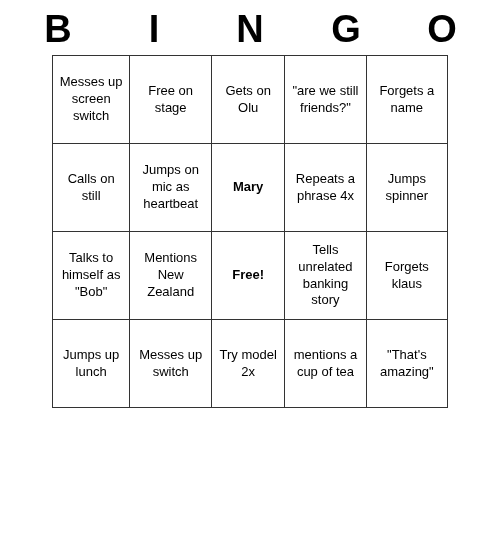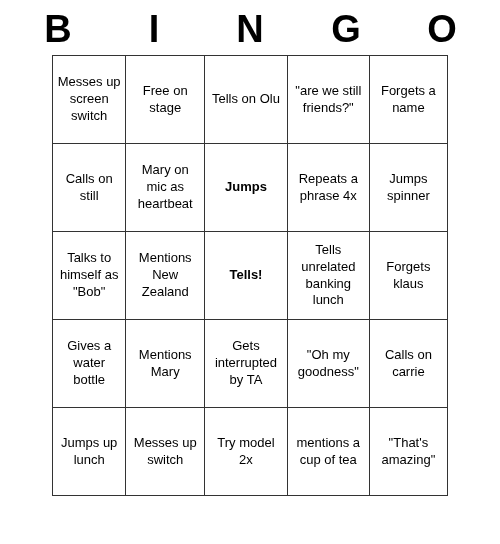--- a/index.html
+++ b/index.html
@@ -54,44 +54,37 @@
     <span>N</span>
     <span>G</span>
     <span>O</span>
   </div>
 
 <table id="bingo-grid">
   <tbody id="grid-body">
       <tr>
         <td>Messes up screen switch</td>
         <td>Free on stage</td>
-        <td>Tells on Olu</td>
+        <td>Gets on Olu</td>
         <td>"are we still friends?"</td>
         <td>Forgets a name</td>
       </tr>
       <tr>
         <td>Calls on still</td>
-        <td>Mary on mic as heartbeat</td>
-        <td class="free-cell">Jumps</td>
+        <td>Jumps on mic as heartbeat</td>
+        <td class="free-cell">Mary</td>
         <td>Repeats a phrase 4x</td>
         <td>Jumps spinner</td>
       </tr>
       <tr>
         <td>Talks to himself as "Bob"</td>
         <td>Mentions New Zealand</td>
-        <td class="free-cell">Tells!</td>
-        <td>Tells unrelated banking lunch</td>
+        <td class="free-cell">Free!</td>
+        <td>Tells unrelated banking story</td>
         <td>Forgets klaus</td>
-      </tr>
-      <tr>
-        <td>Gives a water bottle</td>
-        <td>Mentions Mary</td>
-        <td>Gets interrupted by TA</td>
-        <td>"Oh my goodness"</td>
-        <td>Calls on carrie</td>
       </tr>
       <tr>
         <td>Jumps up lunch</td>
         <td>Messes up switch</td>
         <td>Try model 2x</td>
         <td>mentions a cup of tea</td>
         <td>"That's amazing"</td>
       </tr>
     </tbody>
 </table>

